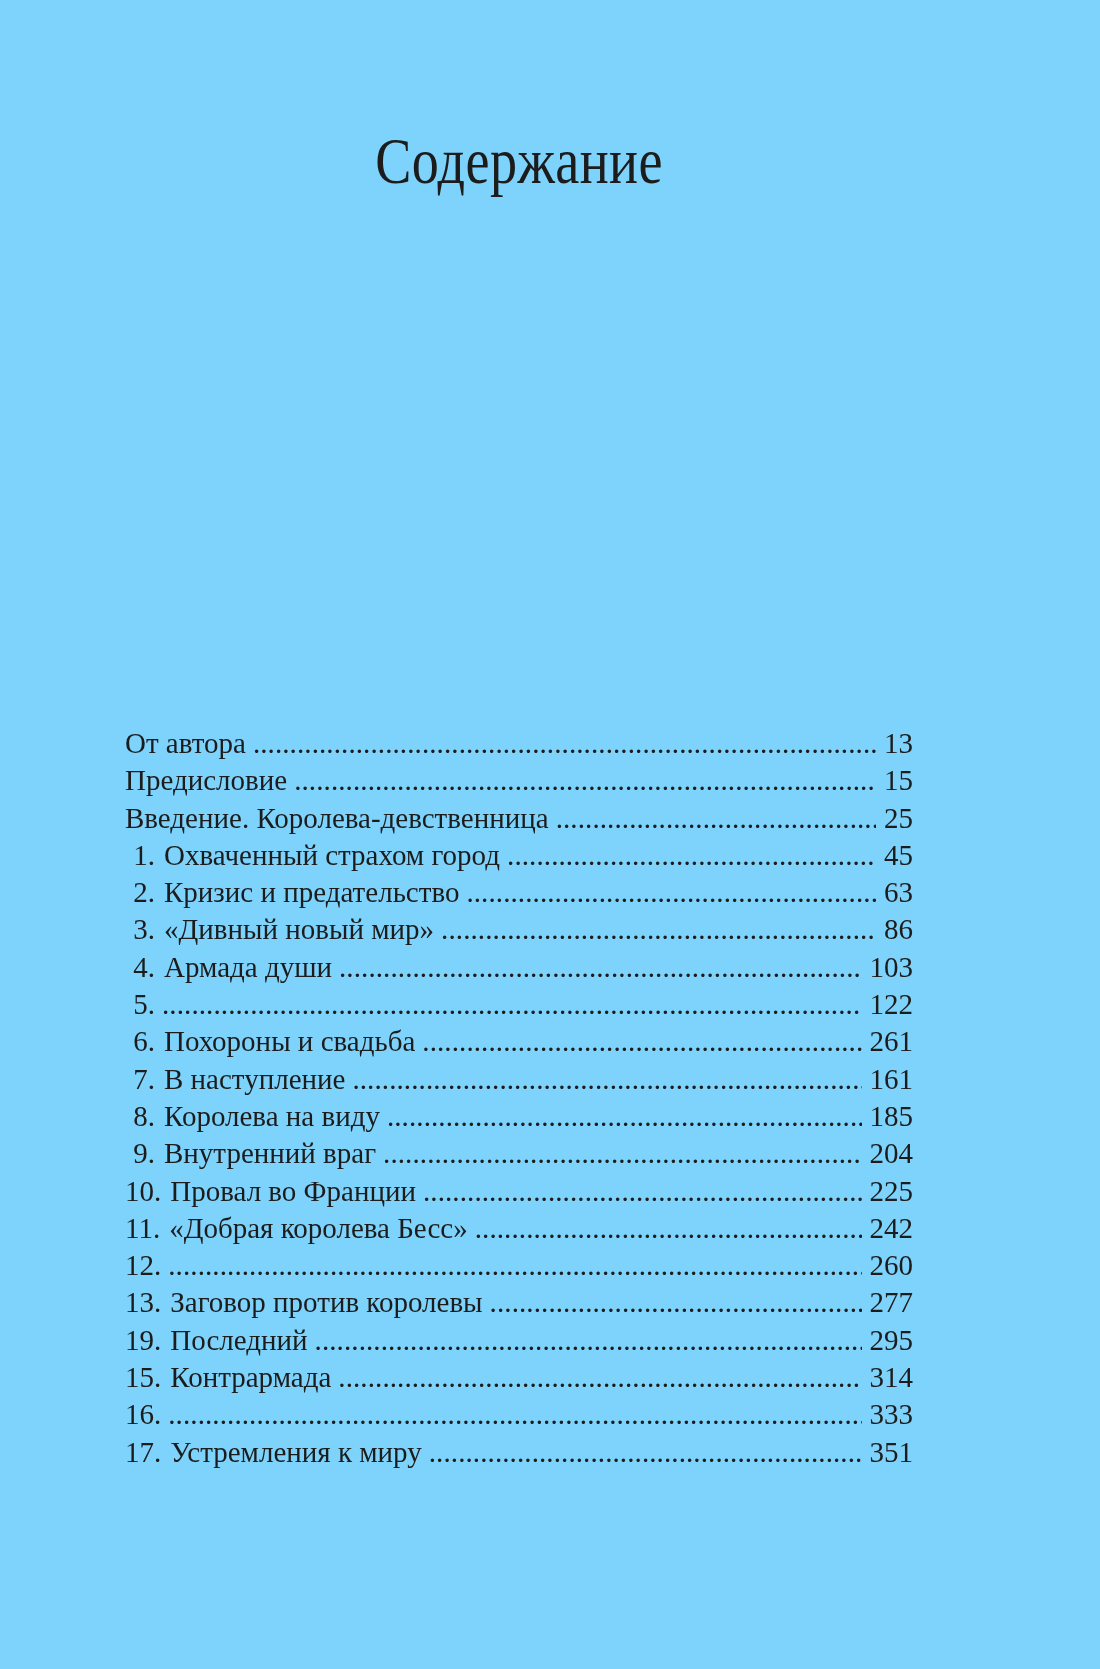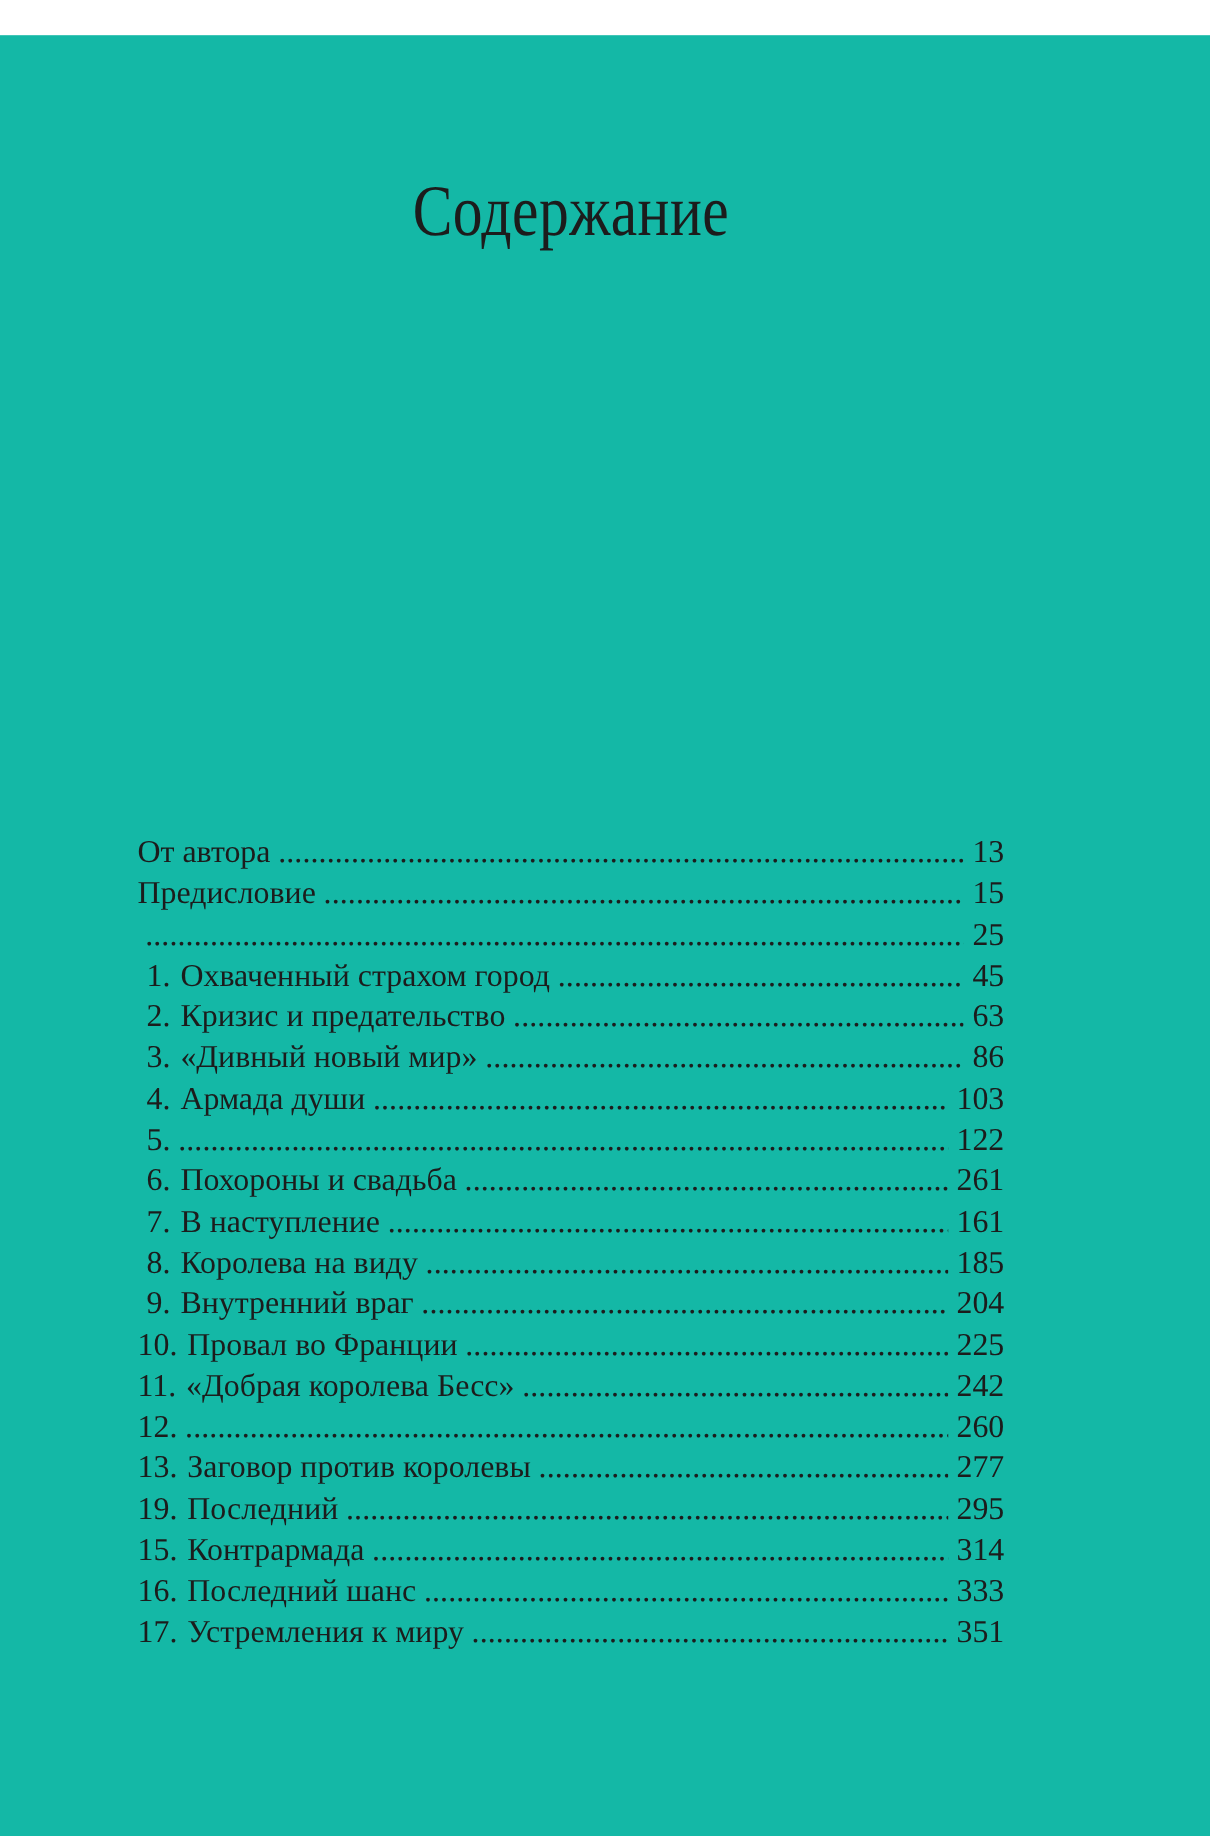--- a/index.html
+++ b/index.html
@@ -11,22 +11,21 @@
     width: 1100px;
     height: 1669px;
     position: relative;
     font-family: "Liberation Serif", "DejaVu Serif", serif;
     color: #1c1c1c;
     overflow: hidden;
   }
   .sheet {
     position: absolute;
     inset: 0;
-    background: #14b8a6;
-    margin-top: 32px;
+    background: #7dd3fc;
   }
   .page-title {
     position: absolute;
     top: 126px;
     left: 125px;
     width: 788px;
     margin: 0;
     text-align: center;
     font-size: 66px;
     font-weight: 400;
@@ -88,20 +87,21 @@
     <span class="page">13</span>
   </div>
       <div class="toc-row no-num">
 
     <span class="label">Предисловие</span>
     <span class="dots">................................................................................................................................................................</span>
     <span class="page">15</span>
   </div>
       <div class="toc-row no-num">
 
+    <span class="label">Введение. Королева-девственница</span>
     <span class="dots">................................................................................................................................................................</span>
     <span class="page">25</span>
   </div>
       <div class="toc-row">
     <span class="num">1.</span>
     <span class="label">Охваченный страхом город</span>
     <span class="dots">................................................................................................................................................................</span>
     <span class="page">45</span>
   </div>
       <div class="toc-row">
@@ -181,21 +181,20 @@
     <span class="page">295</span>
   </div>
       <div class="toc-row">
     <span class="num">15.</span>
     <span class="label">Контрармада</span>
     <span class="dots">................................................................................................................................................................</span>
     <span class="page">314</span>
   </div>
       <div class="toc-row">
     <span class="num">16.</span>
-    <span class="label">Последний шанс</span>
     <span class="dots">................................................................................................................................................................</span>
     <span class="page">333</span>
   </div>
       <div class="toc-row">
     <span class="num">17.</span>
     <span class="label">Устремления к миру</span>
     <span class="dots">................................................................................................................................................................</span>
     <span class="page">351</span>
   </div>
     </div>

